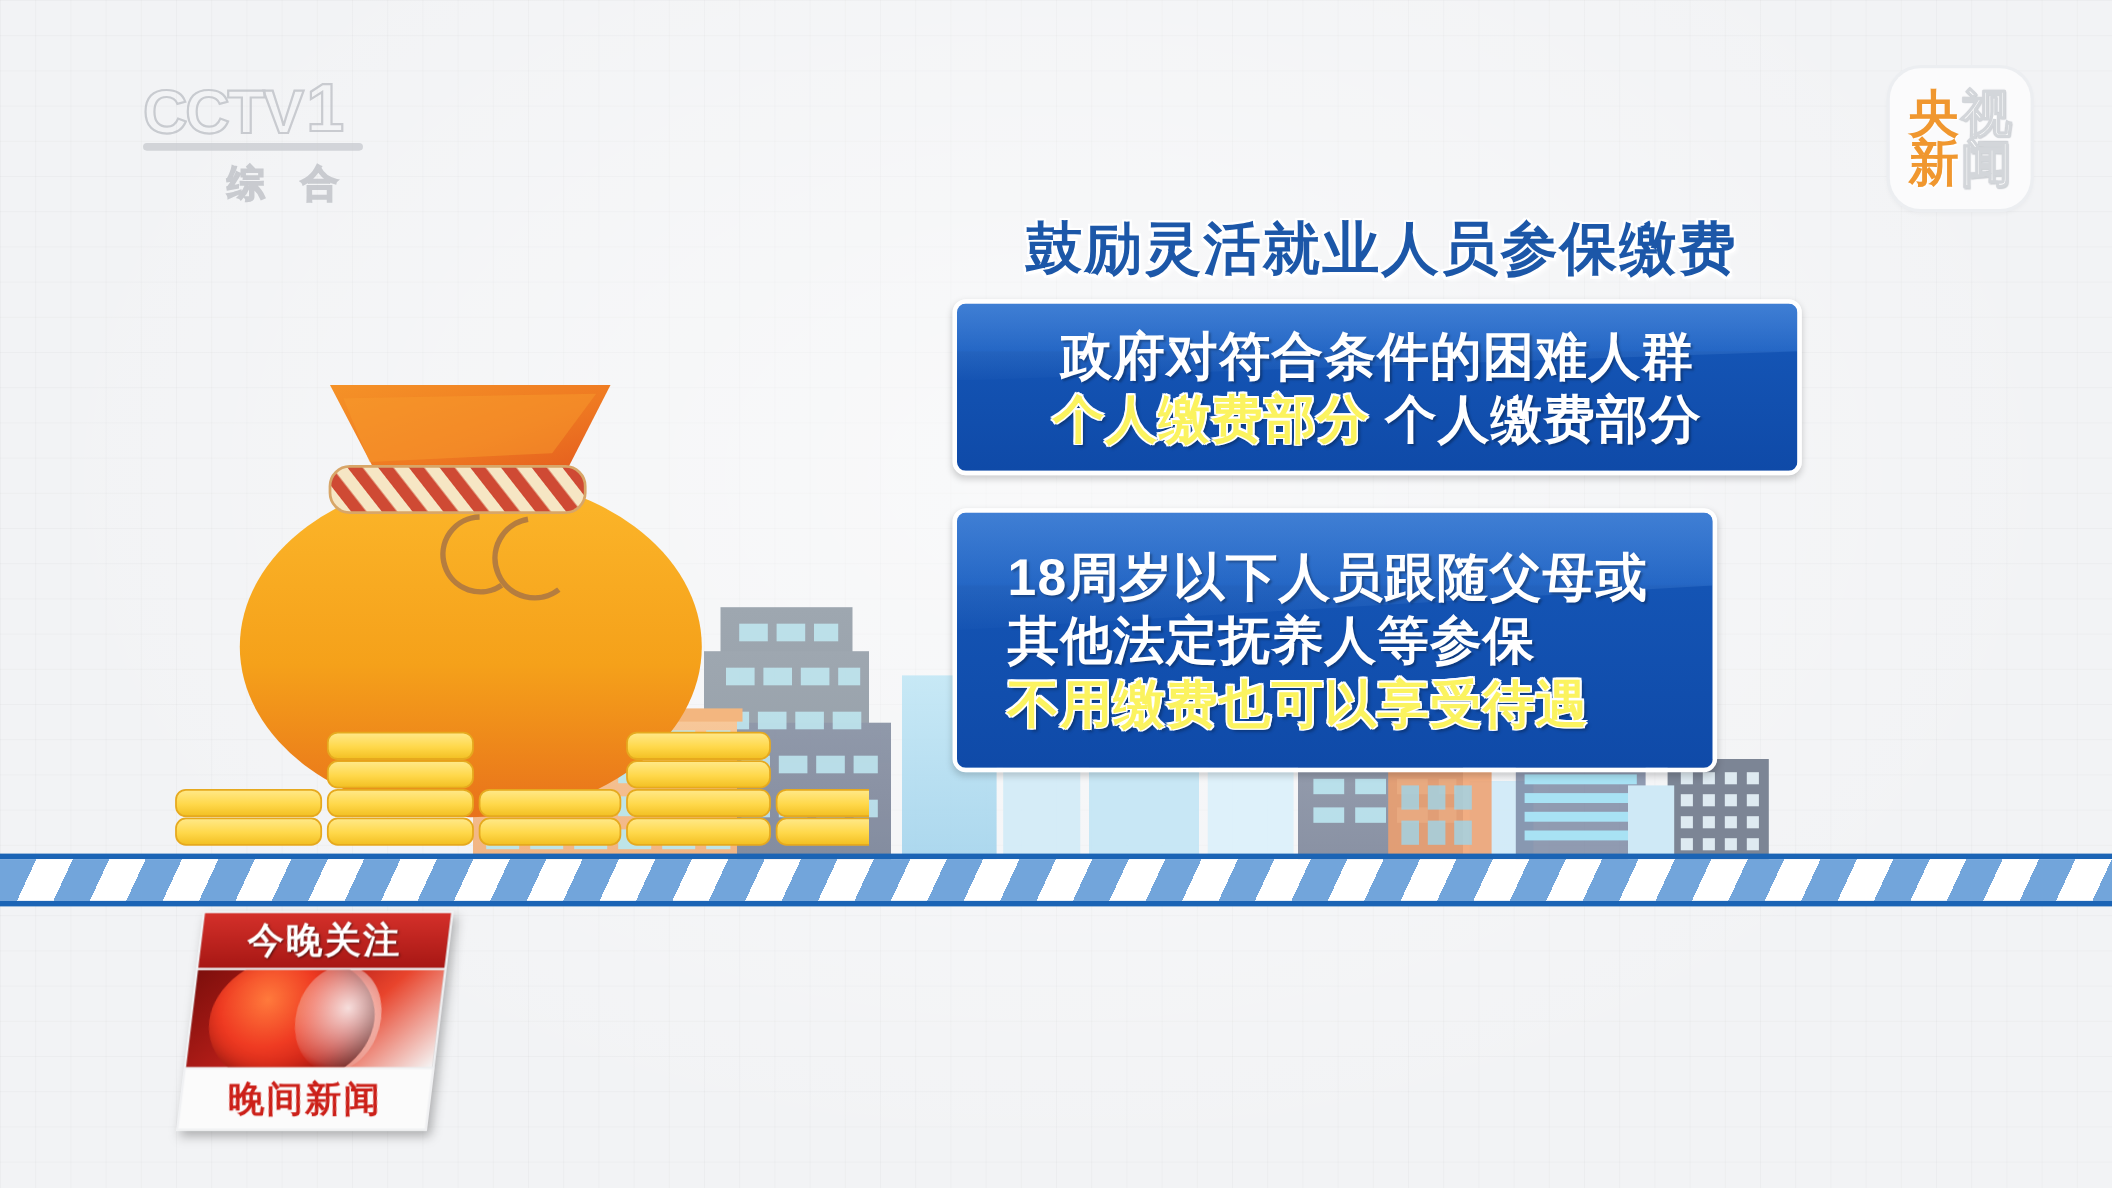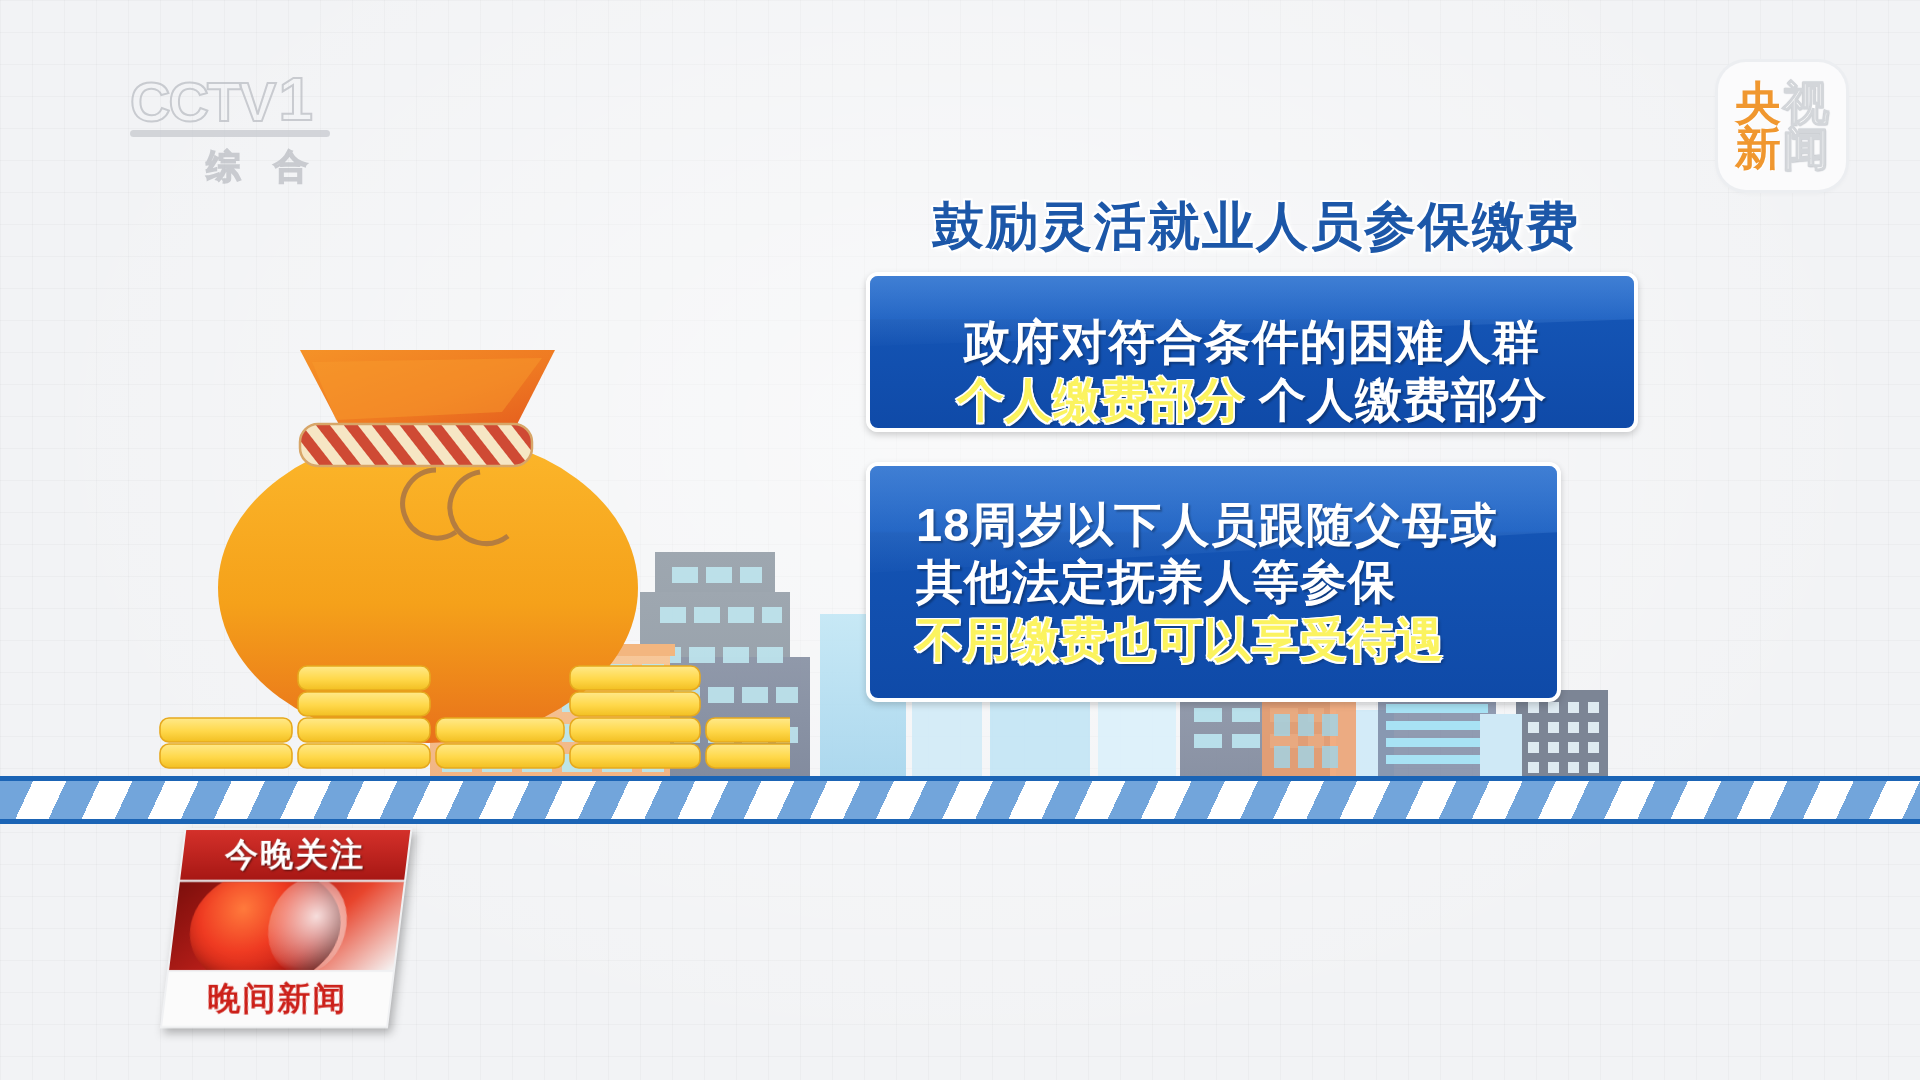--- a/index.html
+++ b/index.html
@@ -123,21 +123,21 @@
       1.5px 0 0 #fff,-1.5px 0 0 #fff,0 1.5px 0 #fff,0 -1.5px 0 #fff,
       1.5px 1.5px 0 #fff,-1.5px 1.5px 0 #fff,1.5px -1.5px 0 #fff,-1.5px -1.5px 0 #fff,
       3px 3px 3px rgba(0,0,0,.3);
   }
   .line .mix-y{ color:#fbf35f;
     text-shadow:1.5px 0 0 #fff,-1.5px 0 0 #fff,0 1.5px 0 #fff,0 -1.5px 0 #fff,
       1.5px 1.5px 0 #fff,-1.5px 1.5px 0 #fff,1.5px -1.5px 0 #fff,-1.5px -1.5px 0 #fff,
       3px 3px 3px rgba(0,0,0,.3); }
   .line .mix-w{ color:#ffffff; text-shadow:2px 2px 2px rgba(0,0,0,.28); }
 
-  #panel-1{ left:866px; top:272px; width:772px; height:160px;justify-content:flex-end; }
+  #panel-1{ left:866px; top:272px; width:772px; height:160px; }
   #panel-2{ left:866px; top:462px; width:695px; height:240px; }
   #panel-2 .line{ align-self:flex-start; margin-left:46px; }
 
   
   #program-bug{
     position:absolute; left:172px; top:828px; width:228px; height:204px;
     transform:skewX(-7deg);
     filter:drop-shadow(4px 5px 5px rgba(0,0,0,.28));
   }
   #program-bug .top-bar{

